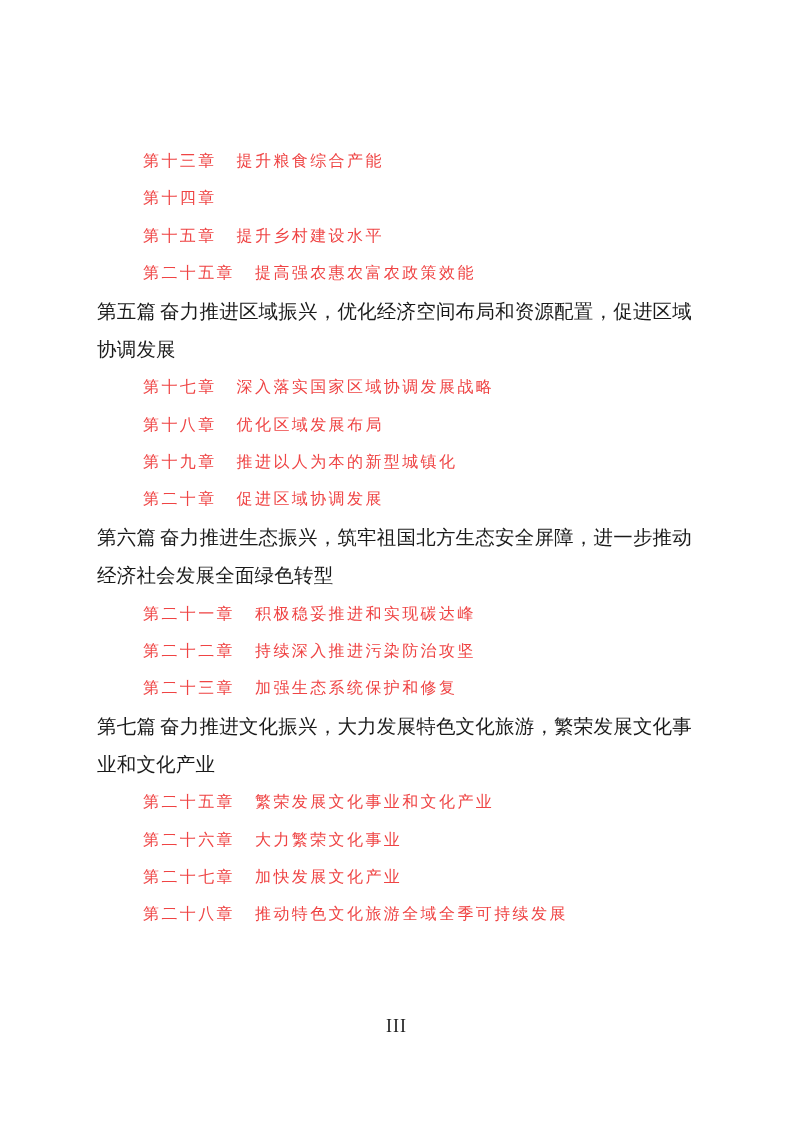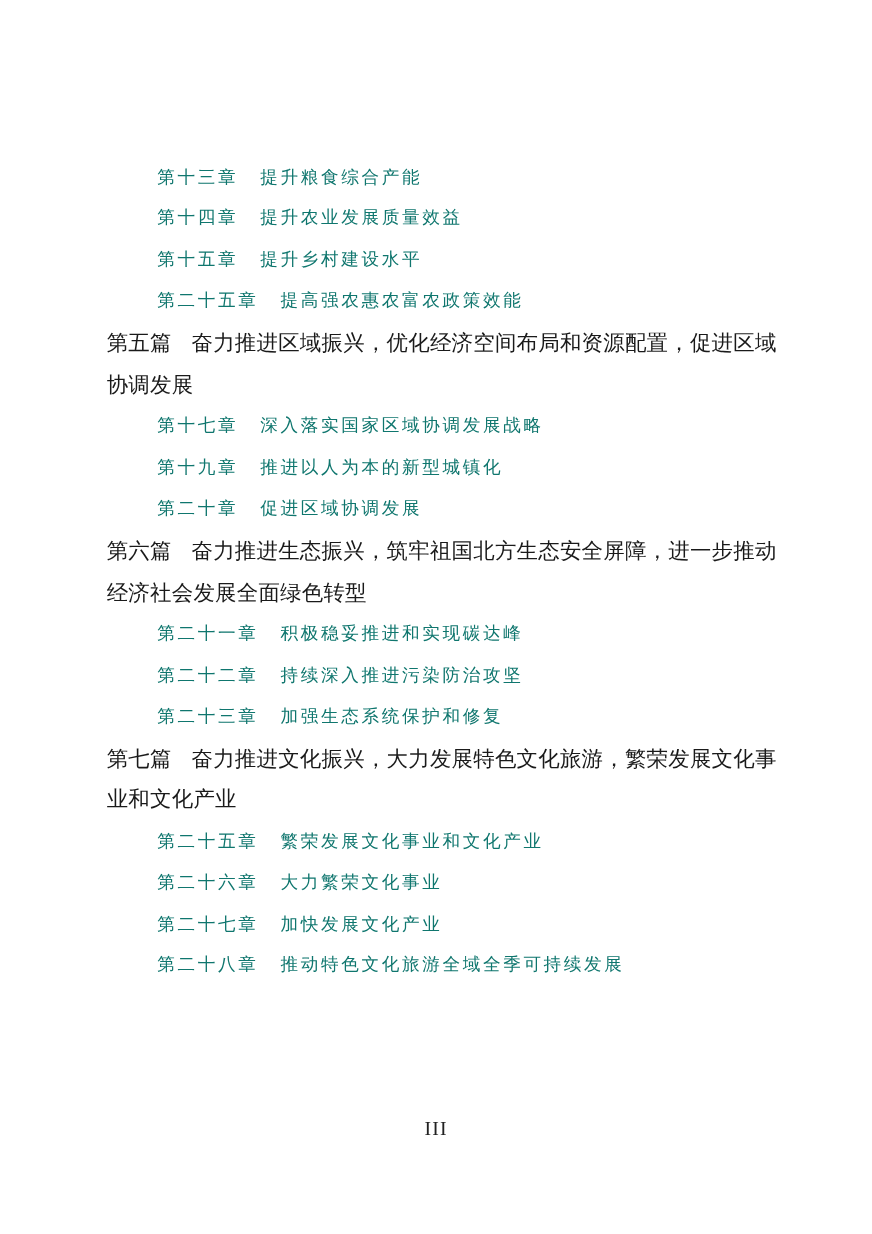--- a/index.html
+++ b/index.html
@@ -28,42 +28,42 @@
       width: 610px;
     }
     .chapter {
       display: flex;
       align-items: center;
       height: 37.3px;
       padding-left: 46px;
       font-family: "DejaVu Serif", "Liberation Serif", serif;
       font-size: 16px;
       letter-spacing: 2.4px;
-      color: #0f766e;
+      color: #ef4444;
       white-space: nowrap;
     }
     .chapter .ch-num {
       display: inline-block;
       margin-right: 20px;
     }
     .chapter .ch-title {
       display: inline-block;
     }
     .part {
       font-family: "DejaVu Sans", "Liberation Sans", sans-serif;
       font-size: 19.5px;
       line-height: 37.5px;
       color: #1a1a1a;
       letter-spacing: 0.2px;
       margin-top: 1px;
       margin-bottom: 1px;
     }
     .part .part-num {
       display: inline-block;
-      margin-right: 18px;
+      margin-right: 4px;
     }
     .page-number {
       position: absolute;
       left: 0;
       width: 793px;
       top: 1016px;
       text-align: center;
       font-family: "Liberation Serif", "DejaVu Serif", serif;
       font-size: 18px;
       letter-spacing: 1px;
@@ -75,38 +75,41 @@
 
 <div class="page">
   <div class="toc">
 
     <div class="chapter">
       <span class="ch-num">第十三章</span>
       <span class="ch-title">提升粮食综合产能</span>
     </div>
     <div class="chapter">
       <span class="ch-num">第十四章</span>
-      <span class="ch-title">提升农业发展质量效益</span>
     </div>
     <div class="chapter">
       <span class="ch-num">第十五章</span>
       <span class="ch-title">提升乡村建设水平</span>
     </div>
     <div class="chapter">
       <span class="ch-num">第二十五章</span>
       <span class="ch-title">提高强农惠农富农政策效能</span>
     </div>
 
     <div class="part">
       <span class="part-num">第五篇</span><span>奋力推进区域振兴，优化经济空间布局和资源配置，促进区域协调发展</span>
     </div>
 
     <div class="chapter">
       <span class="ch-num">第十七章</span>
       <span class="ch-title">深入落实国家区域协调发展战略</span>
+    </div>
+    <div class="chapter">
+      <span class="ch-num">第十八章</span>
+      <span class="ch-title">优化区域发展布局</span>
     </div>
     <div class="chapter">
       <span class="ch-num">第十九章</span>
       <span class="ch-title">推进以人为本的新型城镇化</span>
     </div>
     <div class="chapter">
       <span class="ch-num">第二十章</span>
       <span class="ch-title">促进区域协调发展</span>
     </div>
 

